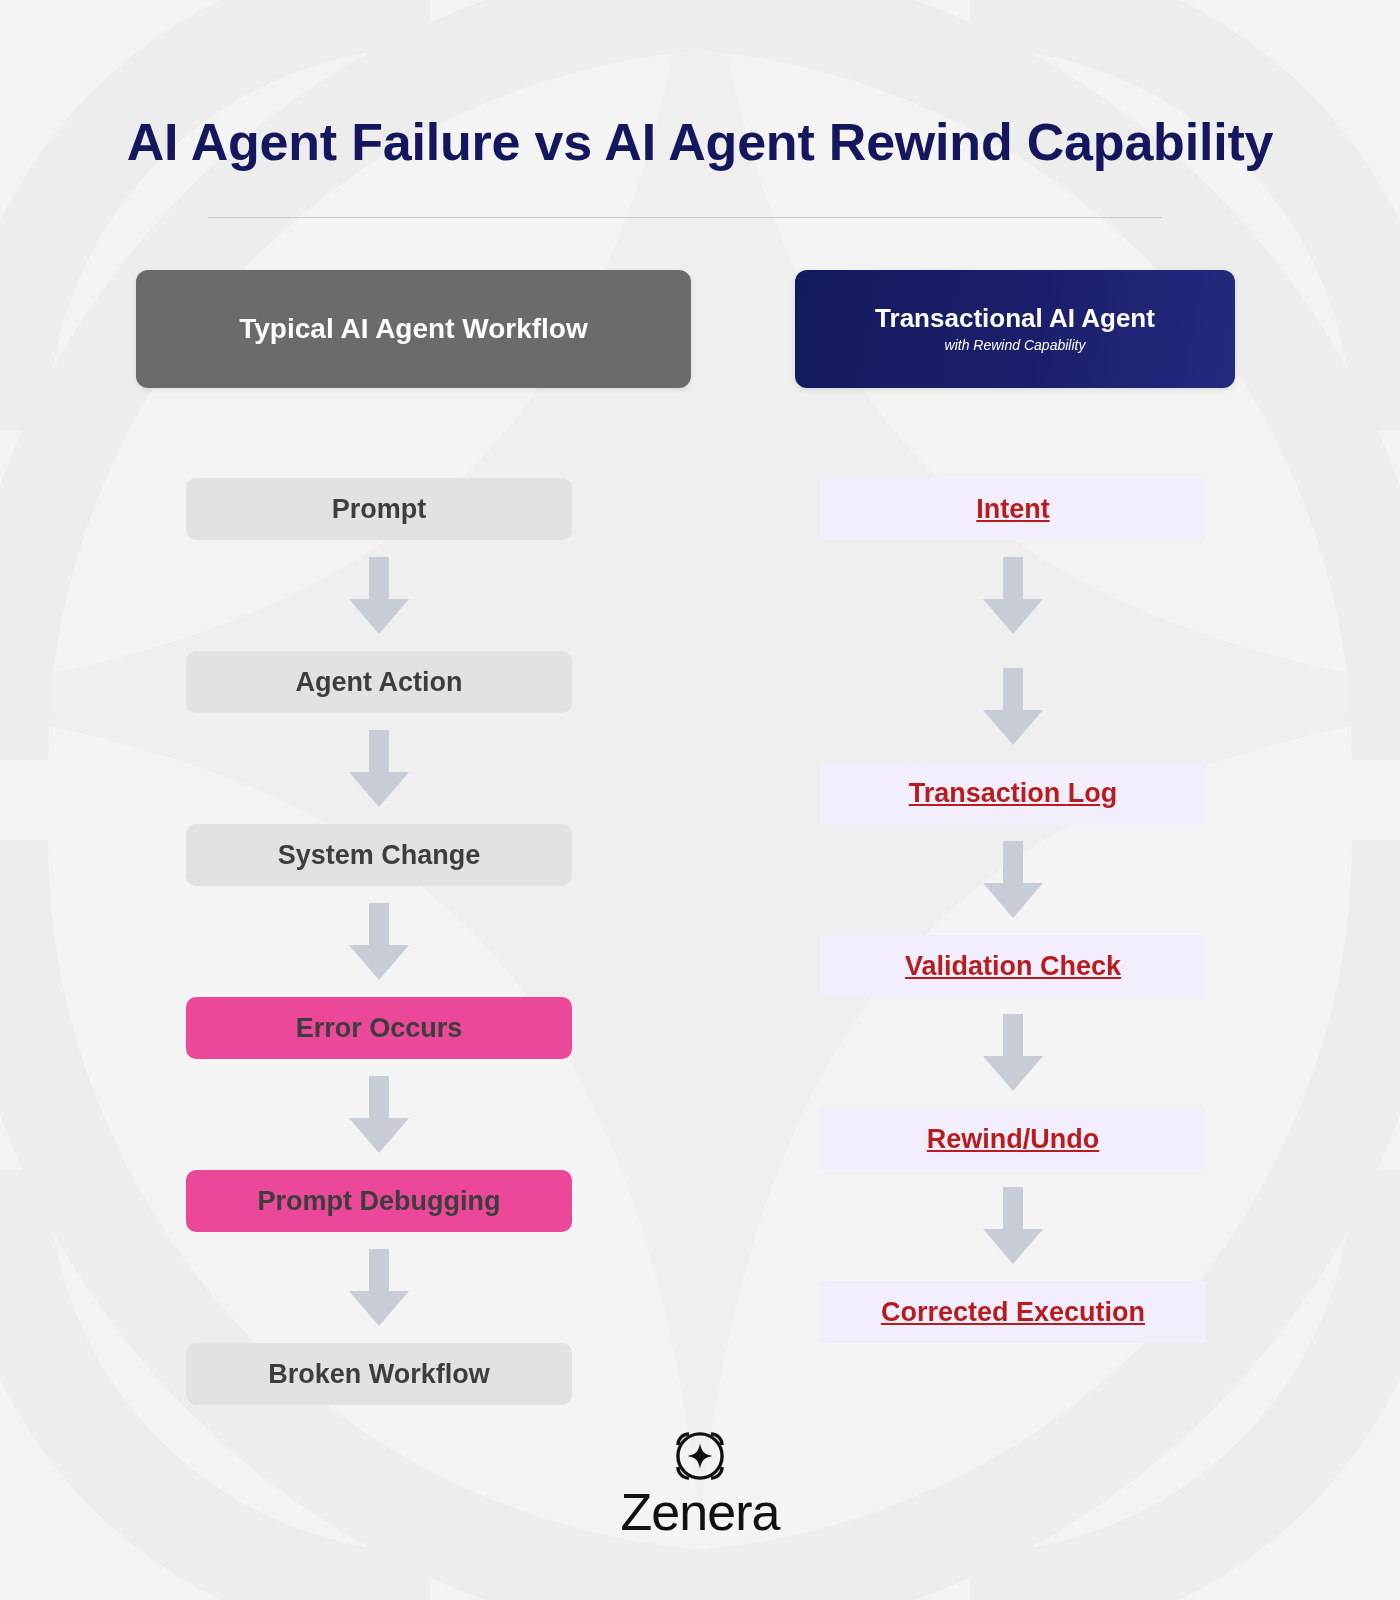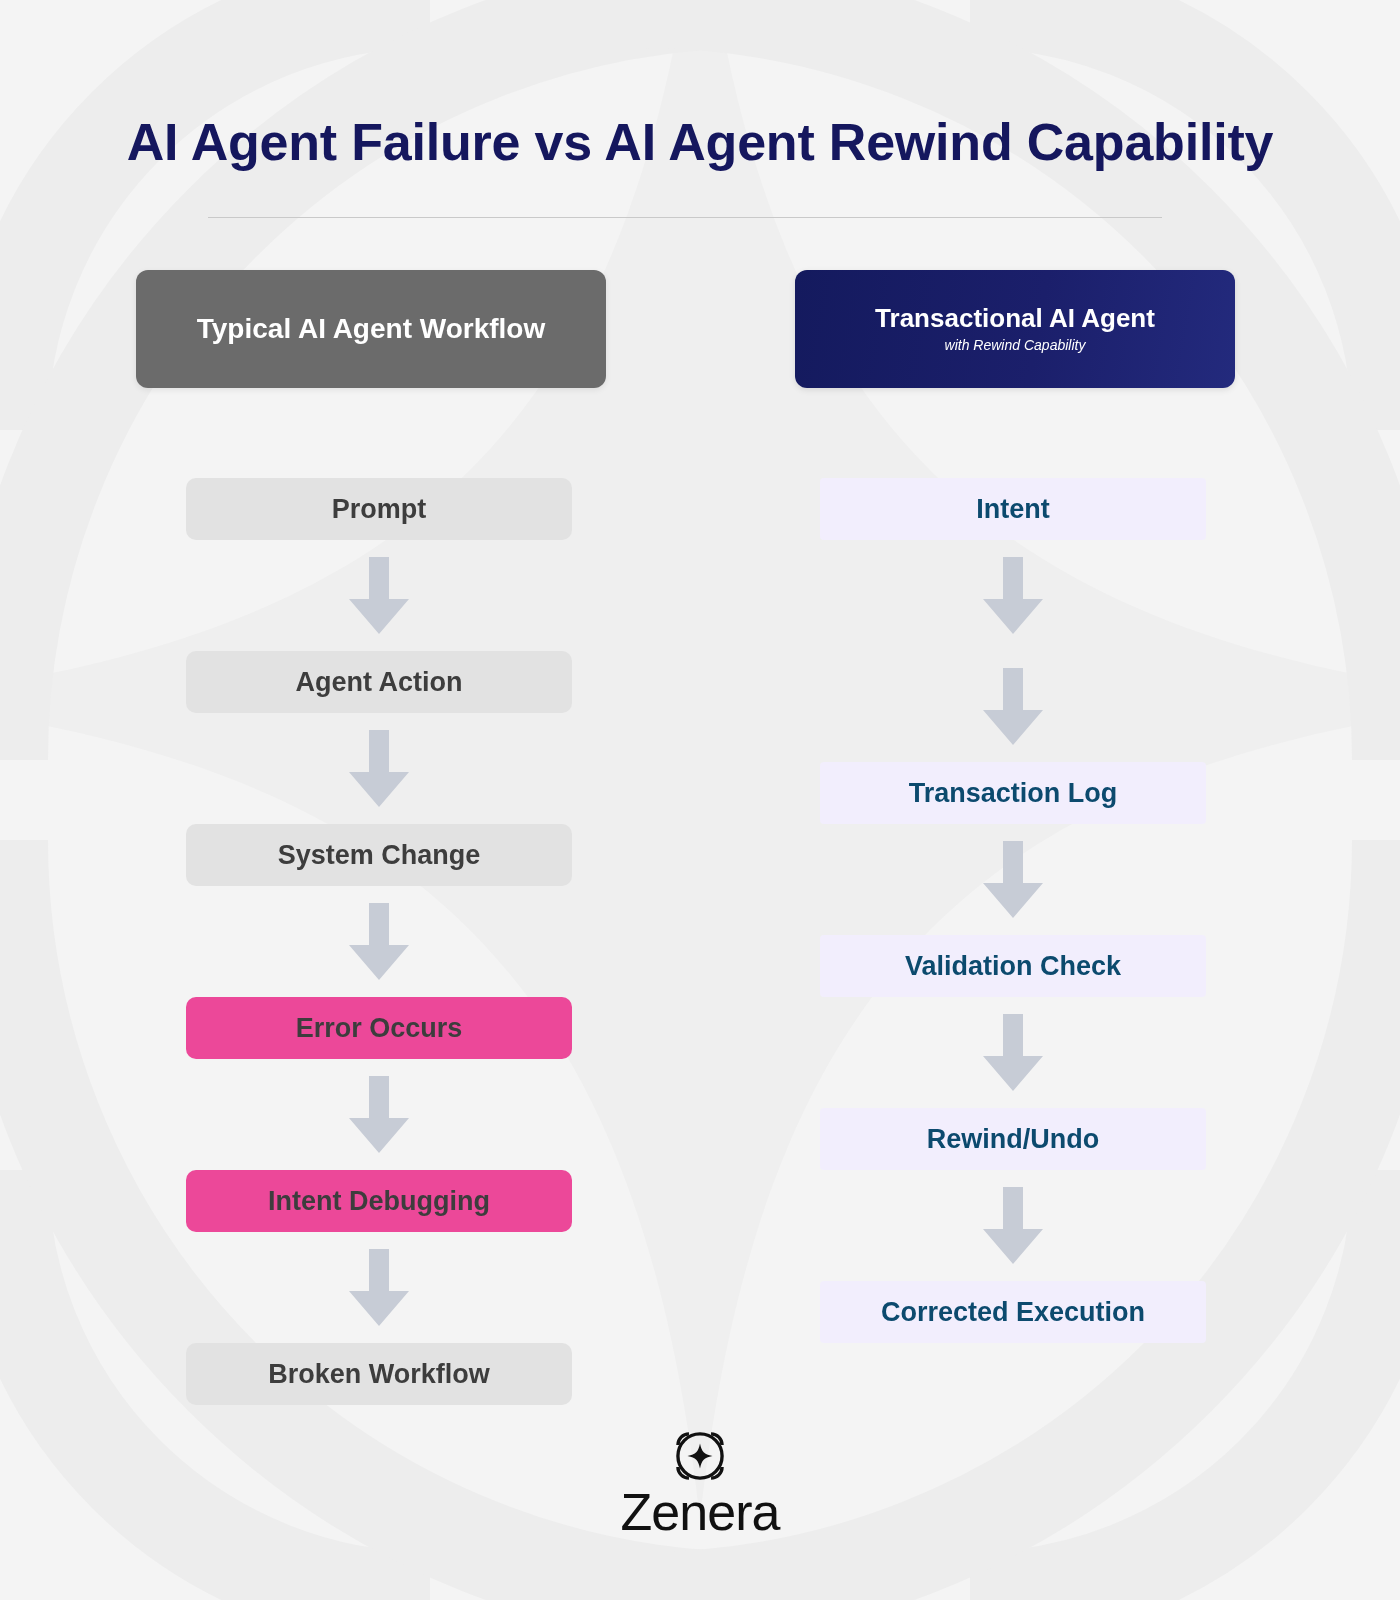--- a/index.html
+++ b/index.html
@@ -64,21 +64,21 @@
     display: flex;
     flex-direction: column;
     align-items: center;
     justify-content: center;
     color: #ffffff;
   }
 
   #header-left {
     left: 136px;
     top: 270px;
-    width: 470px;
+    width: 555px;
     background: #6b6b6b;
     box-shadow: 0 2px 6px rgba(0,0,0,0.08);
     justify-content: center;
   }
 
   #header-left .h-main {
     font-size: 28px;
     font-weight: bold;
   }
 
@@ -131,22 +131,23 @@
     border-radius: 10px;
   }
   .node.error {
     background: #ec4899;
     color: #3d3d3d;
     border-radius: 10px;
   }
   
   .node.good {
     background: #f2eefd;
-    color: #0c4a6e;
+    color: #b91c1c;
     border-radius: 4px;
+    text-decoration: underline;
   }
 
   
   .arrow {
     height: 111px;
     display: flex;
     align-items: center;
     justify-content: center;
   }
   .arrow svg { display: block; }
@@ -229,21 +230,21 @@
   <svg width="62" height="78" viewBox="0 0 62 78" xmlns="http://www.w3.org/2000/svg" aria-hidden="true">
     <path d="M21 0 H41 V42 H61 L31 77 L1 42 H21 Z" fill="#c7ccd6"></path>
   </svg>
       </div>
       <div class="node error">Error Occurs</div>
       <div class="arrow">
   <svg width="62" height="78" viewBox="0 0 62 78" xmlns="http://www.w3.org/2000/svg" aria-hidden="true">
     <path d="M21 0 H41 V42 H61 L31 77 L1 42 H21 Z" fill="#c7ccd6"></path>
   </svg>
       </div>
-      <div class="node error">Intent Debugging</div>
+      <div class="node error">Prompt Debugging</div>
       <div class="arrow">
   <svg width="62" height="78" viewBox="0 0 62 78" xmlns="http://www.w3.org/2000/svg" aria-hidden="true">
     <path d="M21 0 H41 V42 H61 L31 77 L1 42 H21 Z" fill="#c7ccd6"></path>
   </svg>
       </div>
       <div class="node neutral">Broken Workflow</div>
     </div>
 
   <div class="flow-col" id="flow-right">
       <div class="node good">Intent</div>

